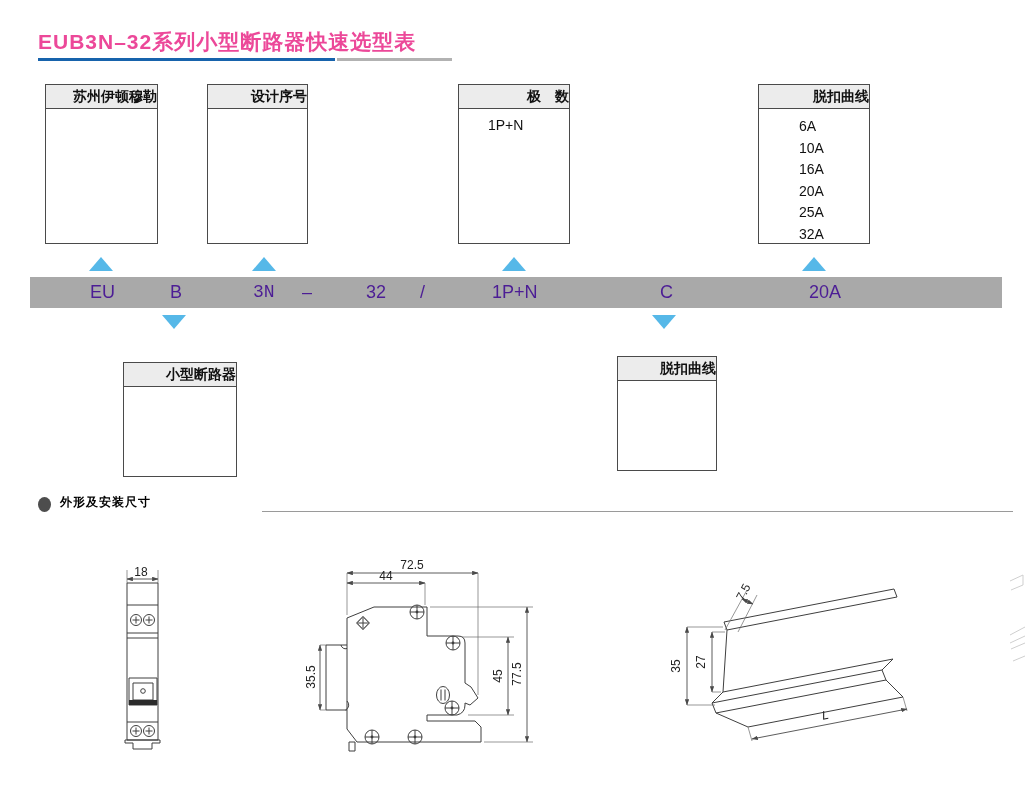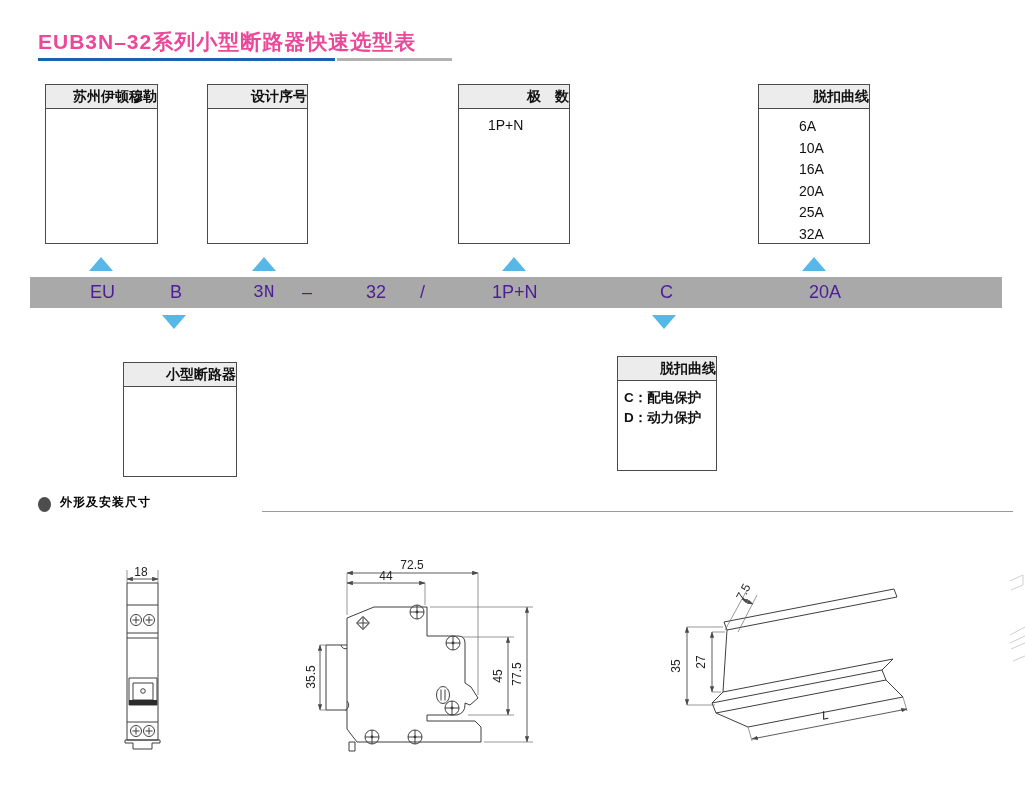--- a/index.html
+++ b/index.html
@@ -100,24 +100,20 @@
 
   <div class="arr-dn" style="left:162px;top:315px;"></div>
   <div class="arr-dn" style="left:652px;top:315px;"></div>
 
   <div class="sbox b5">
     <div class="hd">小型断路器</div>
     <div class="bd"></div>
   </div>
   <div class="sbox b6">
     <div class="hd">脱扣曲线</div>
-    <div class="bd">
-      <div>C：配电保护</div>
-      <div>D：动力保护</div>
-    </div>
   </div>
 
   <div class="bullet"></div>
   <div class="sec-title">外形及安装尺寸</div>
   <div class="sec-rule"></div>
 
   <svg style="left:108px;top:558px;" width="64" height="210" viewBox="0 0 64 210">
     <defs>
       <marker id="ah" markerWidth="7" markerHeight="5" refX="6.5" refY="2.5" orient="auto-start-reverse">
         <path d="M0,0 L7,2.5 L0,5 z" fill="#4a4a4a"></path>

